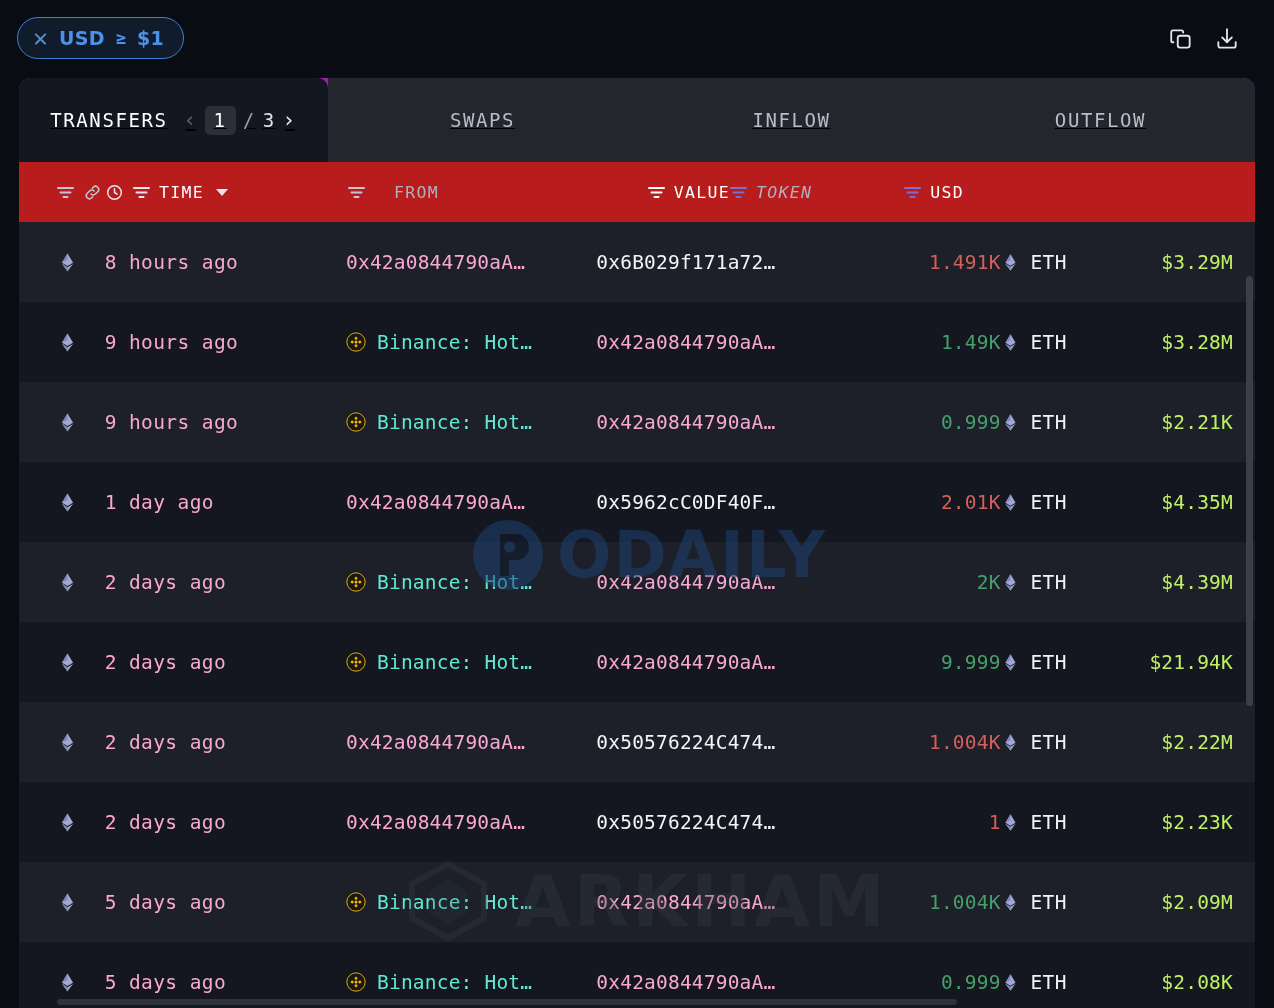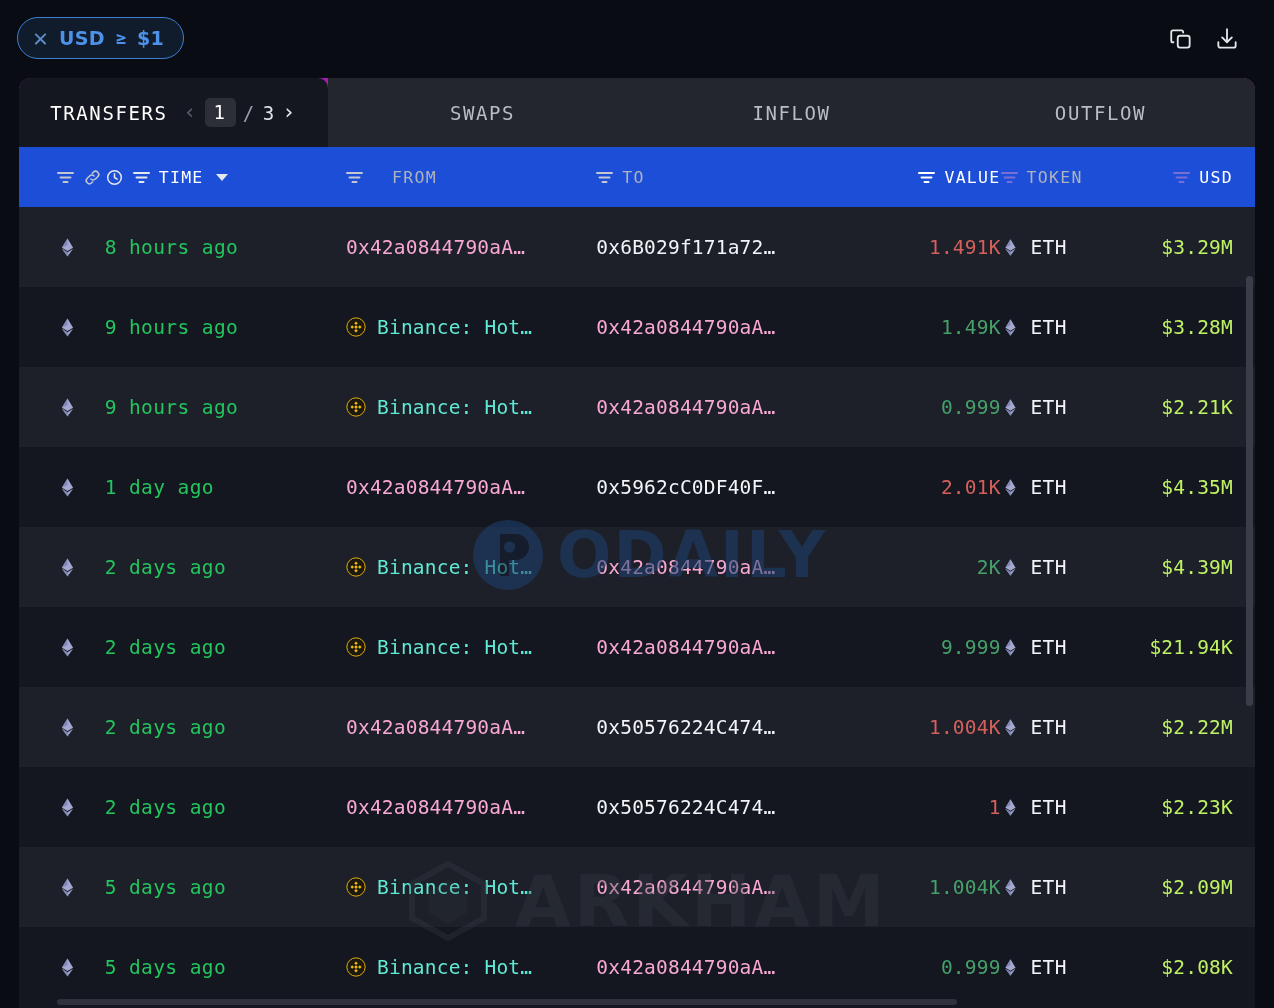--- a/index.html
+++ b/index.html
@@ -52,22 +52,22 @@
   .card {
     position: absolute; left: 19px; top: 78px;
     width: 1236px; height: 930px;
     background: #14171f;
     border-radius: 12px 12px 0 0;
     overflow: hidden;
   }
 
   
   .tabs {
-    position: relative; height: 69px; width: 100%;
-    display: flex; background: #a21caf;
+    position: relative; height: 84px; width: 100%;
+    display: flex; background: #a21caf; text-decoration: underline;
   }
   .tab {
     flex: 1 1 0; display: flex; align-items: center; justify-content: center;
     gap: 12px; cursor: pointer; position: relative;
     font-family: "DejaVu Sans Mono", "Liberation Mono", monospace;
     font-size: 19px; letter-spacing: 1.6px; color: #b9bcc6;
     background: #24262d;
   }
   .tab.active {
     background: #14171f; color: #ffffff;
@@ -85,21 +85,21 @@
   .pg-cur {
     background: #2c2f38; border-radius: 5px; padding: 5px 9px;
     color: #ffffff; font-size: 19px; line-height: 1; cursor: pointer;
   }
   .pg-sep { color: #9a9ea9; font-size: 19px; }
   .pg-tot { color: #dfe2e8; font-size: 19px; }
 
   
   .thead {
     display: flex; align-items: center; height: 60px;
-    padding: 0 22px 0 38px; background: #1d4ed8;
+    padding: 0 22px 0 38px; background: #b91c1c;
   }
   .th {
     display: flex; align-items: center; gap: 9px;
     font-size: 16.5px; letter-spacing: 1.3px; color: #aeb2bd;
     cursor: pointer; white-space: nowrap;
   }
   .th-white { color: #ffffff; }
   .filt { flex: none; display: block; }
   .sort-caret {
     width: 0; height: 0; margin-left: 3px;
@@ -123,24 +123,24 @@
   .c-to    { width: 277px; }
   .c-value { width: 130px; justify-content: flex-end; }
   .c-token { width: 120px; }
   .c-usd   { width: 114px; justify-content: flex-end; }
 
   .h-chain { width: 48px; }
   .h-time  { width: 243px; }
   .h-from  { width: 252px; gap: 29px; }
   .h-to    { width: 277px; }
   .h-value { width: 130px; justify-content: flex-end; }
-  .h-token { width: 120px; }
+  .h-token { width: 120px; font-style: italic; }
   .h-usd   { width: 114px; justify-content: flex-end; }
 
-  .time-txt { color: #22c55e; font-size: 19.5px; letter-spacing: .4px; }
+  .time-txt { color: #f9a8d4; font-size: 19.5px; letter-spacing: .4px; }
   .addr { font-size: 19.5px; letter-spacing: .2px; }
   .addr.dim { color: #f9a8d4; }
   .addr.bright { color: #f2f4f8; }
   .ent-name { color: #5eead4; font-size: 19.5px; letter-spacing: .2px; }
   .val { font-size: 19.5px; letter-spacing: .2px; }
   .val.neg { color: #d4605c; margin-left: 26px; }
   .val.pos { color: #45a06a; }
   .tok { color: #f2f4f8; font-size: 19.5px; letter-spacing: .3px; }
   .usd { color: #bef264; font-size: 19.5px; letter-spacing: .2px; text-align: right; }
 
@@ -262,28 +262,20 @@
 
     <div class="th h-from">
       <svg class="filt" width="17" height="13" viewBox="0 0 17 13">
         <rect x="0" y="1" width="17" height="1.9" rx="1" fill="#c3c7d1"></rect>
         <rect x="2.5" y="5.5" width="12" height="1.9" rx="1" fill="#c3c7d1"></rect>
         <rect x="5.5" y="10" width="6" height="1.9" rx="1" fill="#c3c7d1"></rect>
       </svg>
       <span>FROM</span>
     </div>
 
-    <div class="th h-to">
-      <svg class="filt" width="17" height="13" viewBox="0 0 17 13">
-        <rect x="0" y="1" width="17" height="1.9" rx="1" fill="#c3c7d1"></rect>
-        <rect x="2.5" y="5.5" width="12" height="1.9" rx="1" fill="#c3c7d1"></rect>
-        <rect x="5.5" y="10" width="6" height="1.9" rx="1" fill="#c3c7d1"></rect>
-      </svg>
-      <span>TO</span>
-    </div>
 
     <div class="th h-value th-white">
       <svg class="filt" width="17" height="13" viewBox="0 0 17 13">
         <rect x="0" y="1" width="17" height="1.9" rx="1" fill="#ffffff"></rect>
         <rect x="2.5" y="5.5" width="12" height="1.9" rx="1" fill="#ffffff"></rect>
         <rect x="5.5" y="10" width="6" height="1.9" rx="1" fill="#ffffff"></rect>
       </svg>
       <span>VALUE</span>
     </div>
 

